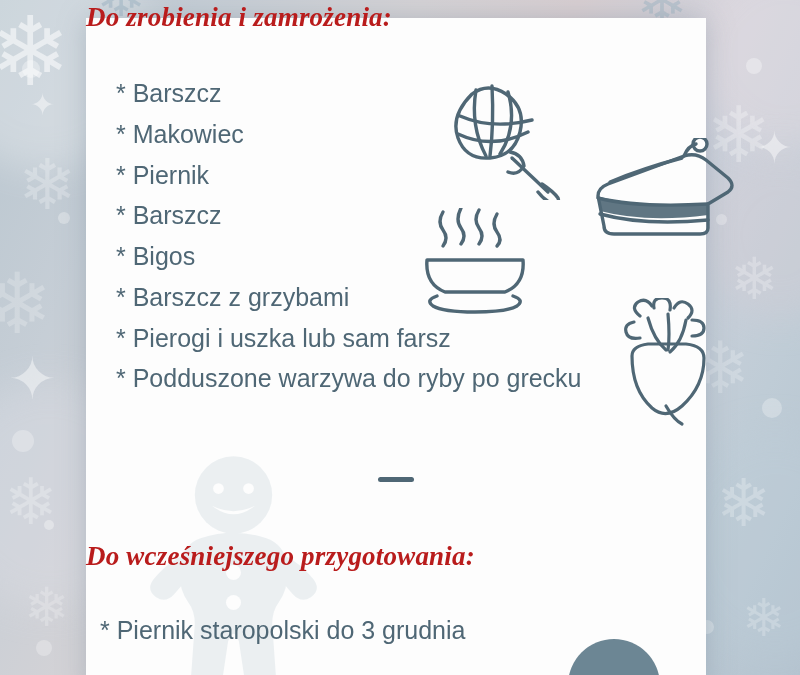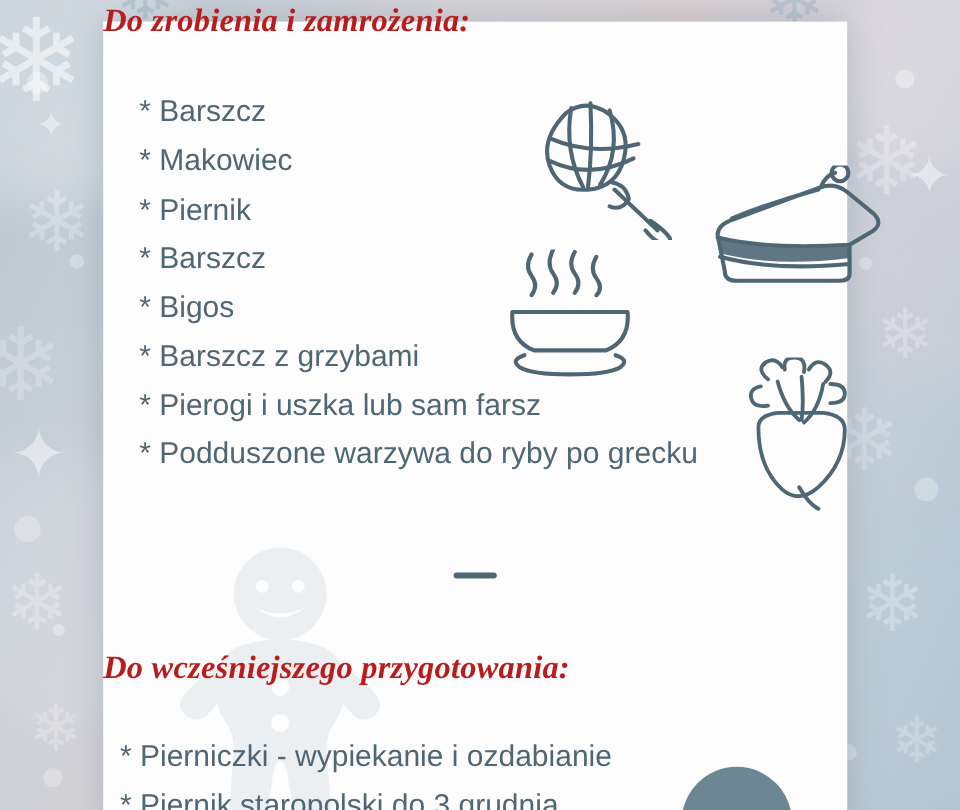--- a/index.html
+++ b/index.html
@@ -231,21 +231,20 @@
         <div class="row">* Barszcz z grzybami</div>
         <div class="row">* Pierogi i uszka lub sam farsz</div>
         <div class="row">* Podduszone warzywa do ryby po grecku</div>
       </div>
 
       <div class="divider"></div>
 
       <div class="heading" id="heading-second">Do wcześniejszego przygotowania:</div>
 
       <div id="list-second">
-        <div class="row">* Pierniczki - wypiekanie i ozdabianie</div>
         <div class="row">* Piernik staropolski do 3 grudnia</div>
       </div>
 
     </div>
 
     <svg class="illus" id="illus-whisk" width="130" height="120" viewBox="0 0 130 120">
       <g fill="none" stroke="#4f6775" stroke-width="3.4" stroke-linecap="round" stroke-linejoin="round">
         <path d="M34 14 q-22 22 -14 44 q8 22 32 20 q24 -2 30 -26 q6 -24 -14 -38 q-18 -12 -34 0z"></path>
         <path d="M38 10 q-6 36 10 66"></path>
         <path d="M54 6 q2 38 -2 70"></path>

